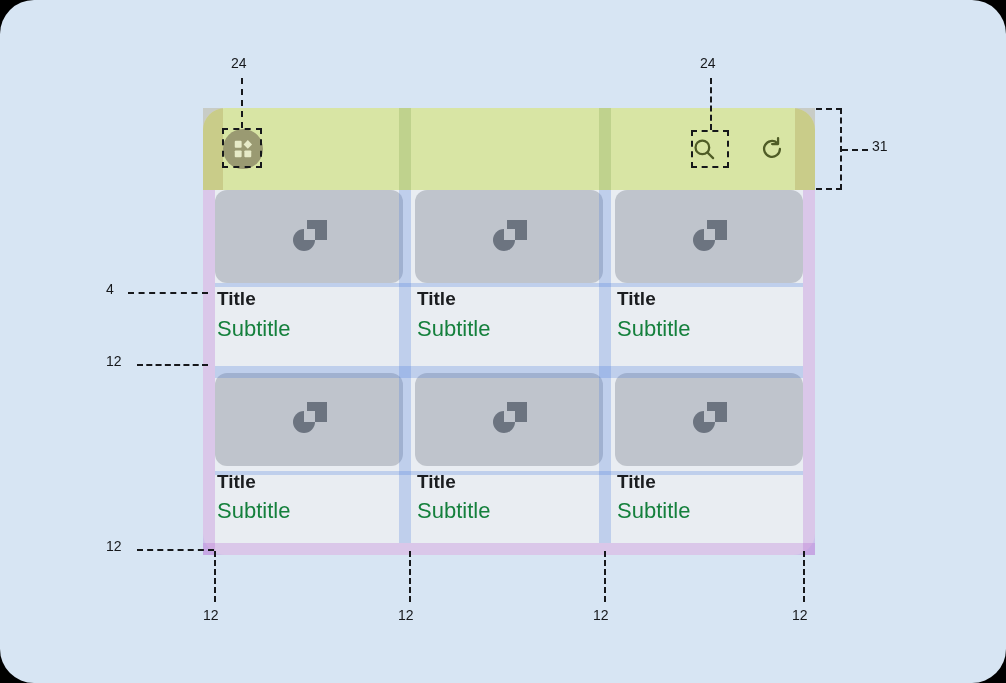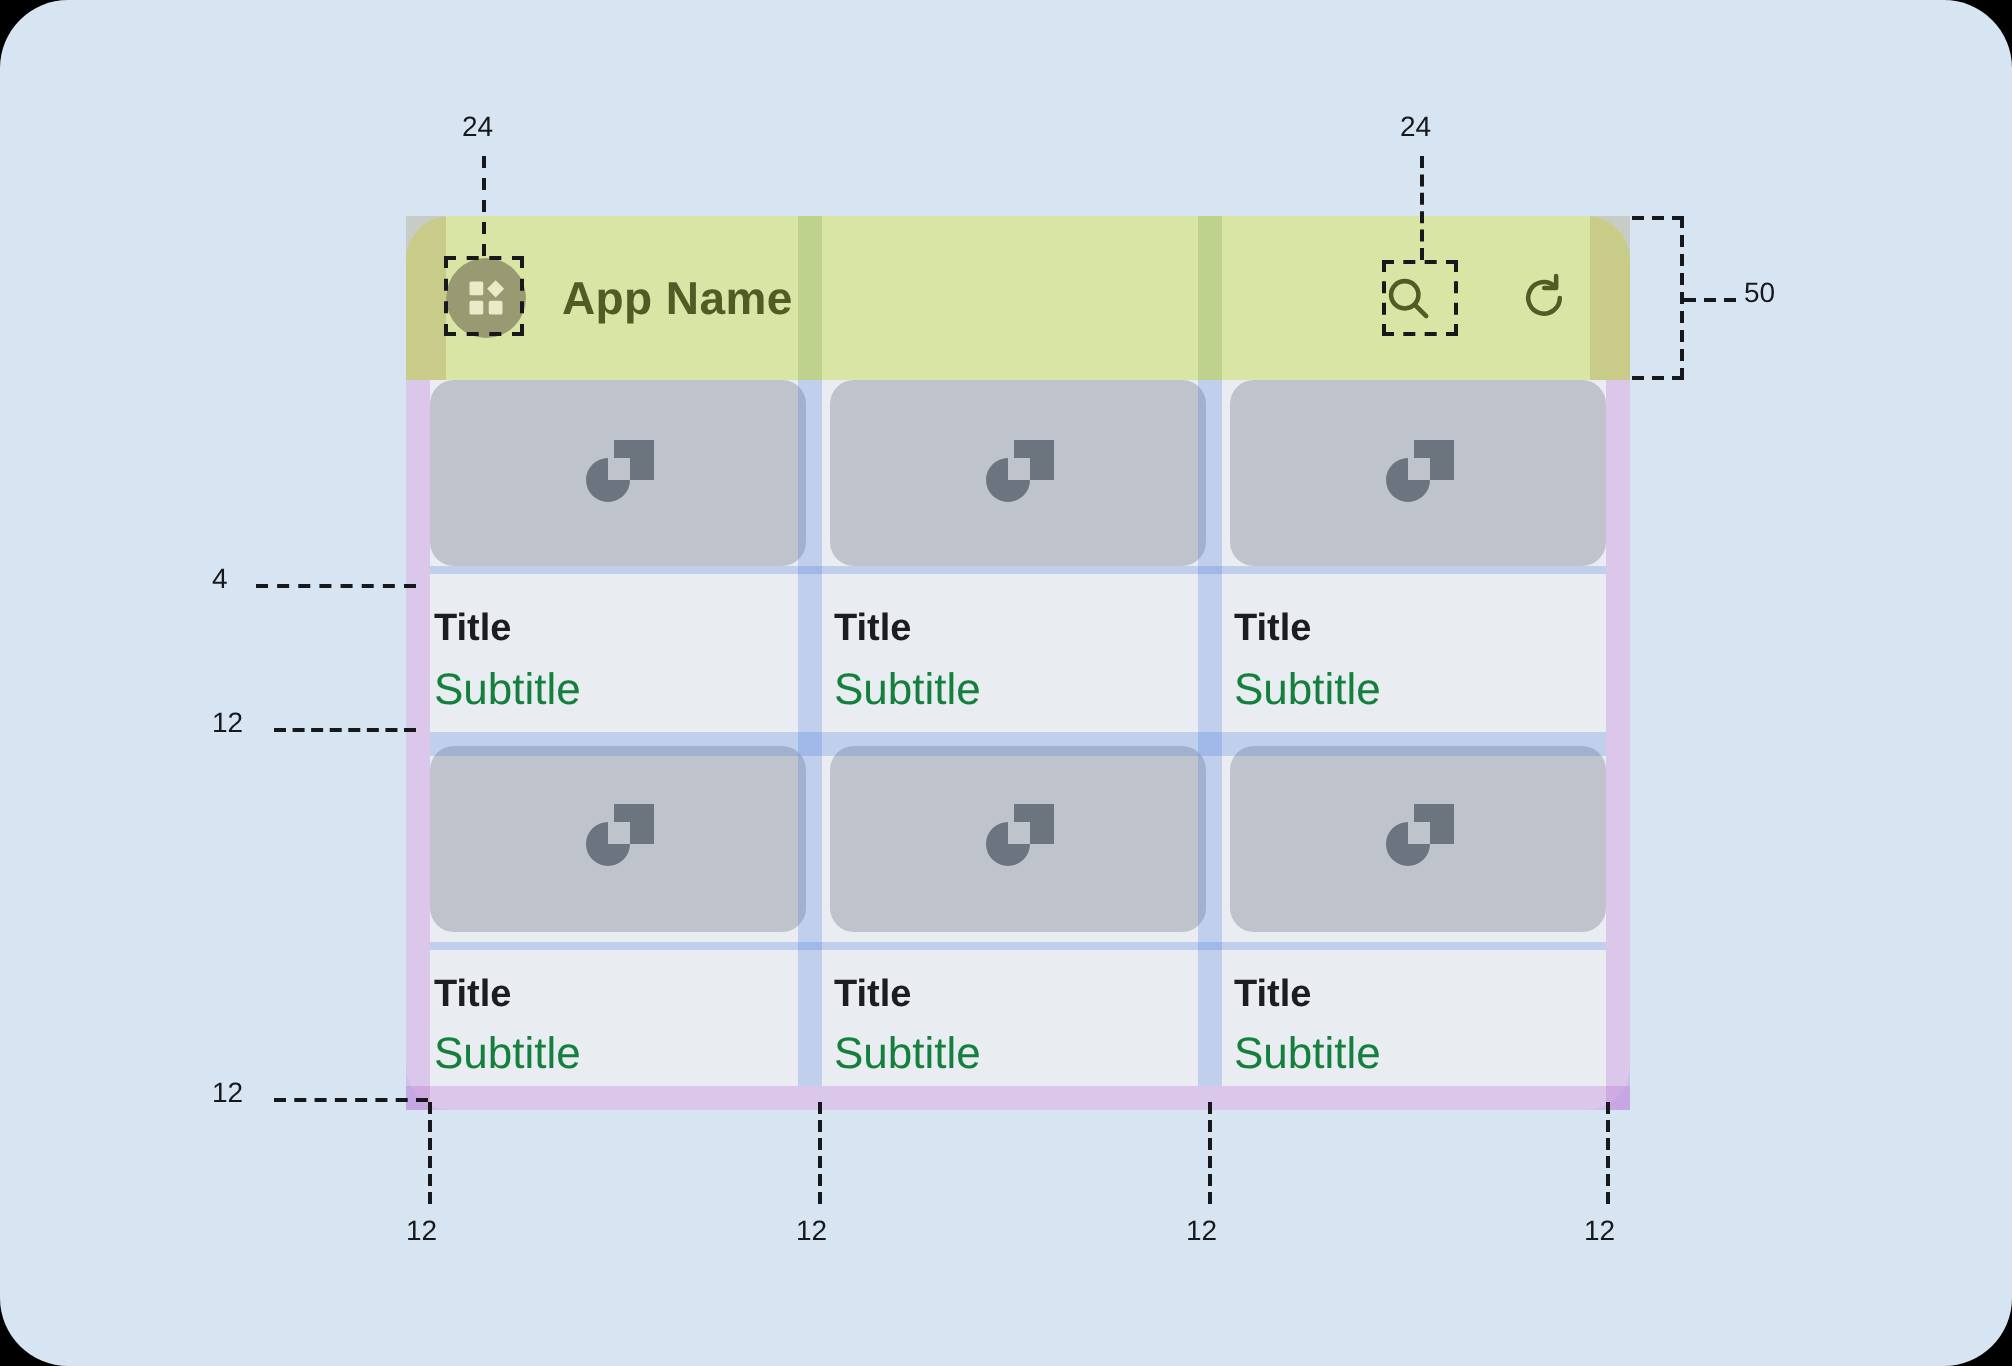--- a/index.html
+++ b/index.html
@@ -106,21 +106,21 @@
   .card-media {
     flex: 0 0 auto;
     height: 93px;
     border-radius: 12px;
     background: #bfc4cc;
     display: flex;
     align-items: center;
     justify-content: center;
   }
   .card-text {
-    margin-top: 20px;
+    margin-top: 4px;
     flex: 1 1 auto;
     padding-left: 2px;
   }
   .card-title {
     font-size: 19px;
     font-weight: 700;
     color: #1b1d20;
     line-height: 1.25;
   }
   .card-subtitle {
@@ -202,21 +202,20 @@
 
         <div class="nav-icon-wrap">
           <svg width="22" height="22" viewBox="0 0 24 24" aria-hidden="true">
             <rect x="3" y="3" width="7.5" height="7.5" rx="1" fill="#e7ebc8"></rect>
             <rect x="3" y="13.5" width="7.5" height="7.5" rx="1" fill="#e7ebc8"></rect>
             <rect x="13.5" y="13.5" width="7.5" height="7.5" rx="1" fill="#e7ebc8"></rect>
             <path d="M17.25 2.3 L21.9 7 L17.25 11.7 L12.6 7 Z" fill="#e7ebc8"></path>
           </svg>
         </div>
 
-        <div id="app-title">App Name</div>
 
         <div class="bar-spacer"></div>
 
         <div class="bar-action">
           <svg width="26" height="26" viewBox="0 0 24 24" aria-hidden="true">
             <circle cx="10.5" cy="10.5" r="6.3" fill="none" stroke="#4f5c26" stroke-width="2.1"></circle>
             <line x1="15.2" y1="15.2" x2="20.4" y2="20.4" stroke="#4f5c26" stroke-width="2.1" stroke-linecap="round"></line>
           </svg>
         </div>
 
@@ -346,21 +345,21 @@
     <div class="ann-label" style="left:231px; top:55px;">24</div>
     <div class="dash-v" style="left:241px; top:78px; height:50px;"></div>
     <div class="dash-box" style="left:222px; top:128px; width:40px; height:40px;"></div>
 
     <div class="ann-label" style="left:700px; top:55px;">24</div>
     <div class="dash-v" style="left:710px; top:78px; height:52px;"></div>
     <div class="dash-box" style="left:691px; top:130px; width:38px; height:38px;"></div>
 
     <div class="dash-bracket" style="left:816px; top:108px; width:26px; height:82px;"></div>
     <div class="dash-h" style="left:842px; top:149px; width:26px;"></div>
-    <div class="ann-label" style="left:872px; top:138px;">50</div>
+    <div class="ann-label" style="left:872px; top:138px;">31</div>
 
     <div class="ann-label" style="left:106px; top:281px;">4</div>
     <div class="dash-h" style="left:128px; top:292px; width:80px;"></div>
 
     <div class="ann-label" style="left:106px; top:353px;">12</div>
     <div class="dash-h" style="left:137px; top:364px; width:71px;"></div>
 
     <div class="ann-label" style="left:106px; top:538px;">12</div>
     <div class="dash-h" style="left:137px; top:549px; width:77px;"></div>
 

